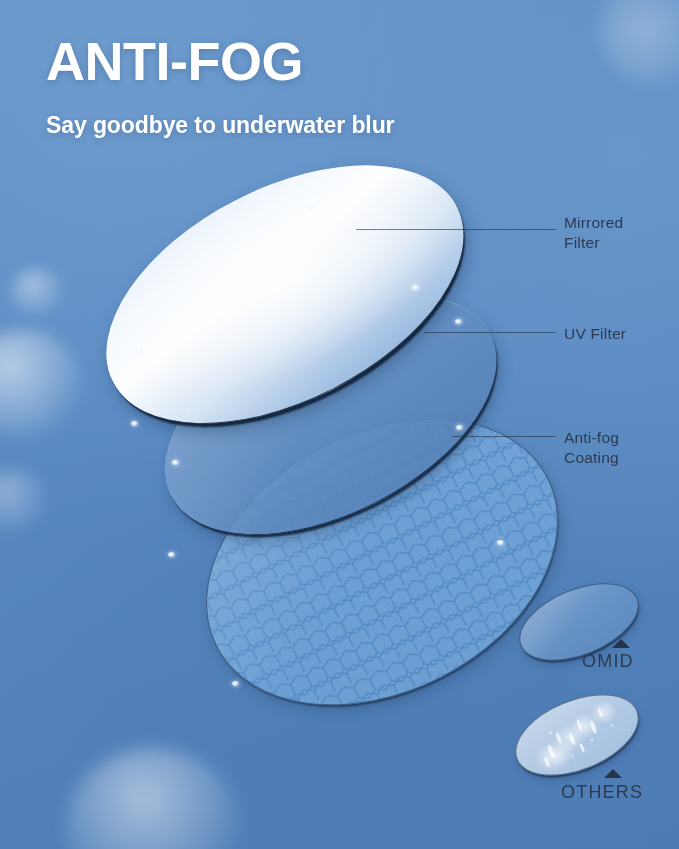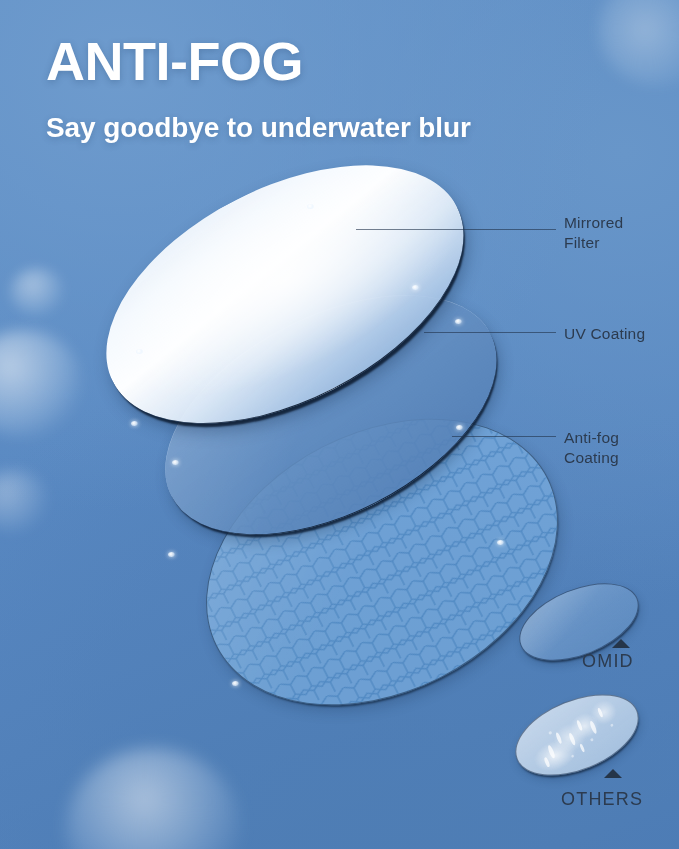--- a/index.html
+++ b/index.html
@@ -63,21 +63,21 @@
     font-size: 54px;
     font-weight: 800;
     letter-spacing: -0.5px;
     color: #ffffff;
     line-height: 1;
     text-shadow: 0 2px 7px rgba(30,60,100,.28);
   }
   .subtitle {
     position: absolute;
     left: 46px; top: 114px;
-    font-size: 28px;
+    font-size: 23px;
     font-weight: 700;
     letter-spacing: -0.1px;
     color: #ffffff;
     line-height: 1;
     text-shadow: 0 2px 6px rgba(30,60,100,.26);
   }
 
   
   .lens {
     position: absolute;
@@ -271,21 +271,21 @@
   <div class="nub" style="left:456px; top:425px;"></div>
   <div class="nub" style="left:497px; top:540px;"></div>
   <div class="nub" style="left:232px; top:681px;"></div>
   <div class="nub" style="left:168px; top:552px;"></div>
 
   <div class="leader" style="left:356px; top:229px; width:200px;"></div>
   <div class="callout" style="left:564px; top:213px;">Mirrored
 Filter</div>
 
   <div class="leader" style="left:424px; top:332px; width:132px;"></div>
-  <div class="callout" style="left:564px; top:324px;">UV Coating</div>
+  <div class="callout" style="left:564px; top:324px;">UV Filter</div>
 
   <div class="leader" style="left:452px; top:436px; width:104px;"></div>
   <div class="callout" style="left:564px; top:428px;">Anti-fog
 Coating</div>
 
   <div class="cmp-lens cmp-omid"></div>
   <div class="cmp-caret" style="left:612px; top:639px;"></div>
   <div class="cmp-label" style="left:582px; top:651px;text-align:right;">OMID</div>
 
   <div class="cmp-lens cmp-others">
@@ -302,15 +302,15 @@
       </g>
       <g fill="#ffffff" fill-opacity=".45">
         <circle cx="40" cy="22" r="1.6"></circle>
         <circle cx="76" cy="44" r="1.5"></circle>
         <circle cx="100" cy="38" r="1.4"></circle>
         <circle cx="52" cy="52" r="1.3"></circle>
       </g>
     </svg>
   </div>
   <div class="cmp-caret" style="left:604px; top:769px;"></div>
-  <div class="cmp-label" style="left:561px; top:782px;margin-top:7px;">OTHERS</div>
+  <div class="cmp-label" style="left:561px; top:782px;">OTHERS</div>
 
 </div>
 
 </body></html>

